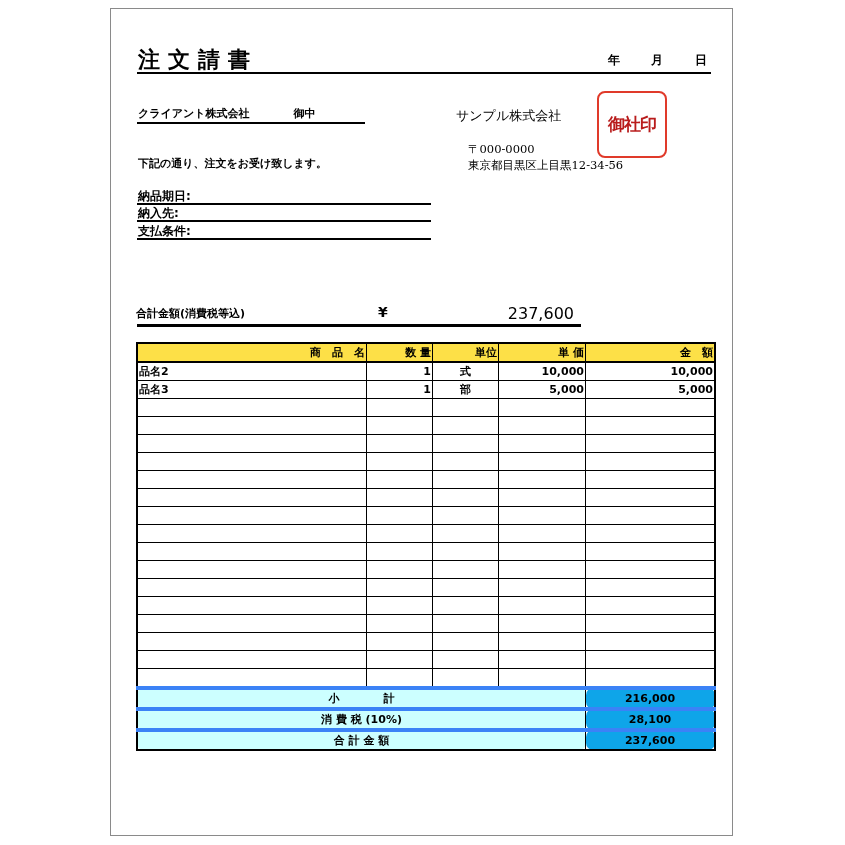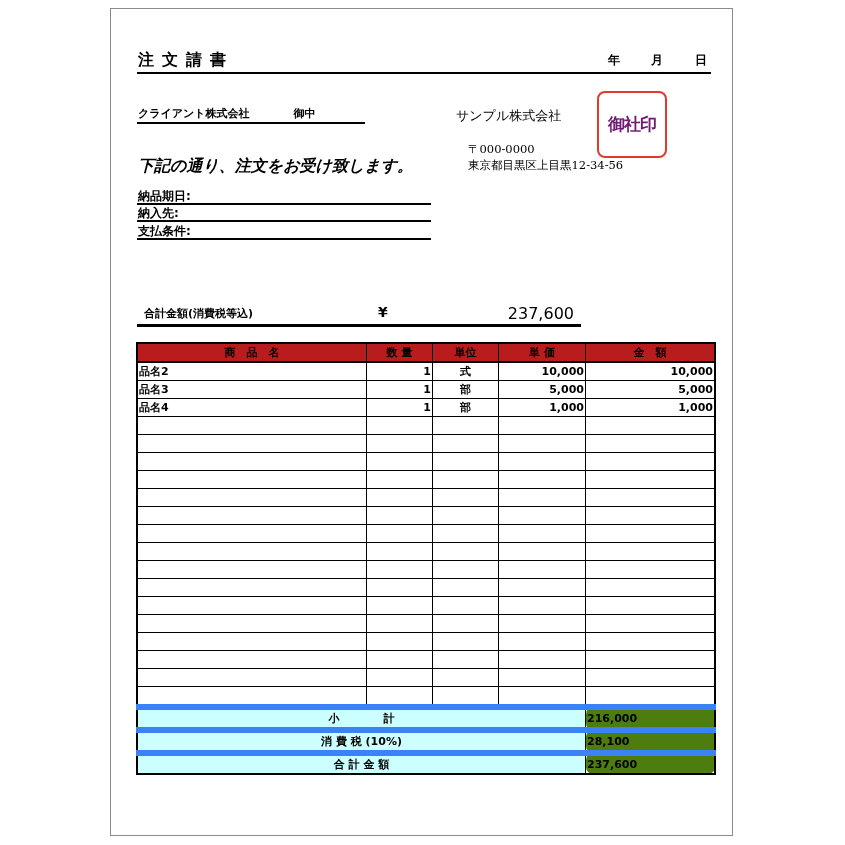--- a/index.html
+++ b/index.html
@@ -1,40 +1,40 @@
 <!DOCTYPE html>
 <html><head>
 <meta charset="utf-8">
 <style>
   html, body { margin:0; padding:0; background:#ffffff; }
   body { width:845px; height:845px; position:relative; font-family:"DejaVu Sans", sans-serif; color:#000; }
   .page { position:absolute; left:110px; top:8px; width:623px; height:828px; border:1px solid #8a8a8a; box-sizing:border-box; background:#fff; }
   .abs { position:absolute; }
-  .title { left:138px; top:46px; font-size:16px; font-weight:bold; letter-spacing:8px; line-height:28px; }
+  .title { left:138px; top:46px; font-size:22px; font-weight:bold; letter-spacing:8px; line-height:28px; }
   .title-line { left:137px; top:72px; width:574px; height:2px; background:#000; }
   .date { top:52px; font-size:12px; font-weight:bold; }
   .client { left:138px; top:106px; font-size:11px; font-weight:bold; }
   .client-line { left:137px; top:122px; width:228px; height:2px; background:#000; }
-  .msg { left:138px; top:156px; font-size:16px; font-weight:bold;font-style:italic; }
+  .msg { left:138px; top:156px; font-size:11px; font-weight:bold; }
   .field { left:138px; font-size:12px; font-weight:bold; }
   .field-line { left:137px; width:294px; height:2px; background:#000; }
   .company { left:456px; top:107px; font-family:"DejaVu Serif", serif; font-size:13px; }
   .addr { left:456px; font-family:"DejaVu Serif", serif; font-size:11.5px;margin-left:12px; }
-  .stamp { left:597px; top:91px; width:70px; height:67px; border:2px solid #e03a2a; border-radius:8px; box-sizing:border-box; color:#701a75; font-size:17px; display:flex; align-items:center; justify-content:center; font-weight:bold; letter-spacing:-1px; }
-  .total-label { left:144px; top:306px; font-size:11px; font-weight:bold; }
+  .stamp { left:597px; top:91px; width:70px; height:67px; border:2px solid #e03a2a; border-radius:8px; box-sizing:border-box; color:#b91c1c; font-size:17px; display:flex; align-items:center; justify-content:center; font-weight:bold; letter-spacing:-1px; }
+  .total-label { left:136px; top:306px; font-size:11px; font-weight:bold; }
   .yen { left:378px; top:304px; font-size:14px; font-weight:bold; }
   .total-val { left:480px; width:94px; top:304px; font-size:16px; text-align:right; }
   .total-line { left:137px; top:324px; width:444px; height:3px; background:#000; }
   table.items { position:absolute; left:136px; top:342px; border-collapse:collapse; border:2px solid #000; font-size:11px; font-weight:bold; }
   table.items td, table.items th { border:1px solid #000; height:17px; padding:0 1px; line-height:17px; }
-  table.items th { background:#b91c1c; font-weight:bold; text-align:center; border-bottom:2px solid #000; }
+  table.items th { background:#fde047; font-weight:bold; text-align:right; border-bottom:2px solid #000; }
   table.items td.num { text-align:right; }
   table.items td.ctr { text-align:center; }
-  table.items tr.sum td { background:#ccffff; border-top:6px solid #3b82f6;border-radius:7px; }
-  table.items tr.sum td.val { background:#4d7c0f; text-align:left; }
+  table.items tr.sum td { background:#ccffff; border-top:4px solid #3b82f6;border-radius:7px; }
+  table.items tr.sum td.val { background:#0ea5e9; text-align:center; }
   .c1 { width:226px; } .c2 { width:63px; } .c3 { width:63px; } .c4 { width:84px; } .c5 { width:126px; }
 </style>
 </head>
 <body>
 
 <div class="page"></div>
 
 <div class="abs title">注文請書</div>
 <div class="abs title-line"></div>
 <div class="abs date" style="left:608px">年</div>
@@ -84,27 +84,20 @@
       <td class="num">10,000</td>
       <td class="num">10,000</td>
     </tr>
     <tr>
       <td>品名3</td>
       <td class="num">1</td>
       <td class="ctr">部</td>
       <td class="num">5,000</td>
       <td class="num">5,000</td>
     </tr>
-    <tr>
-      <td>品名4</td>
-      <td class="num">1</td>
-      <td class="ctr">部</td>
-      <td class="num">1,000</td>
-      <td class="num">1,000</td>
-    </tr>
   </tbody>
   <tbody id="empty-rows">
       <tr>
         <td></td>
         <td></td>
         <td></td>
         <td></td>
         <td></td>
       </tr>
       <tr>

